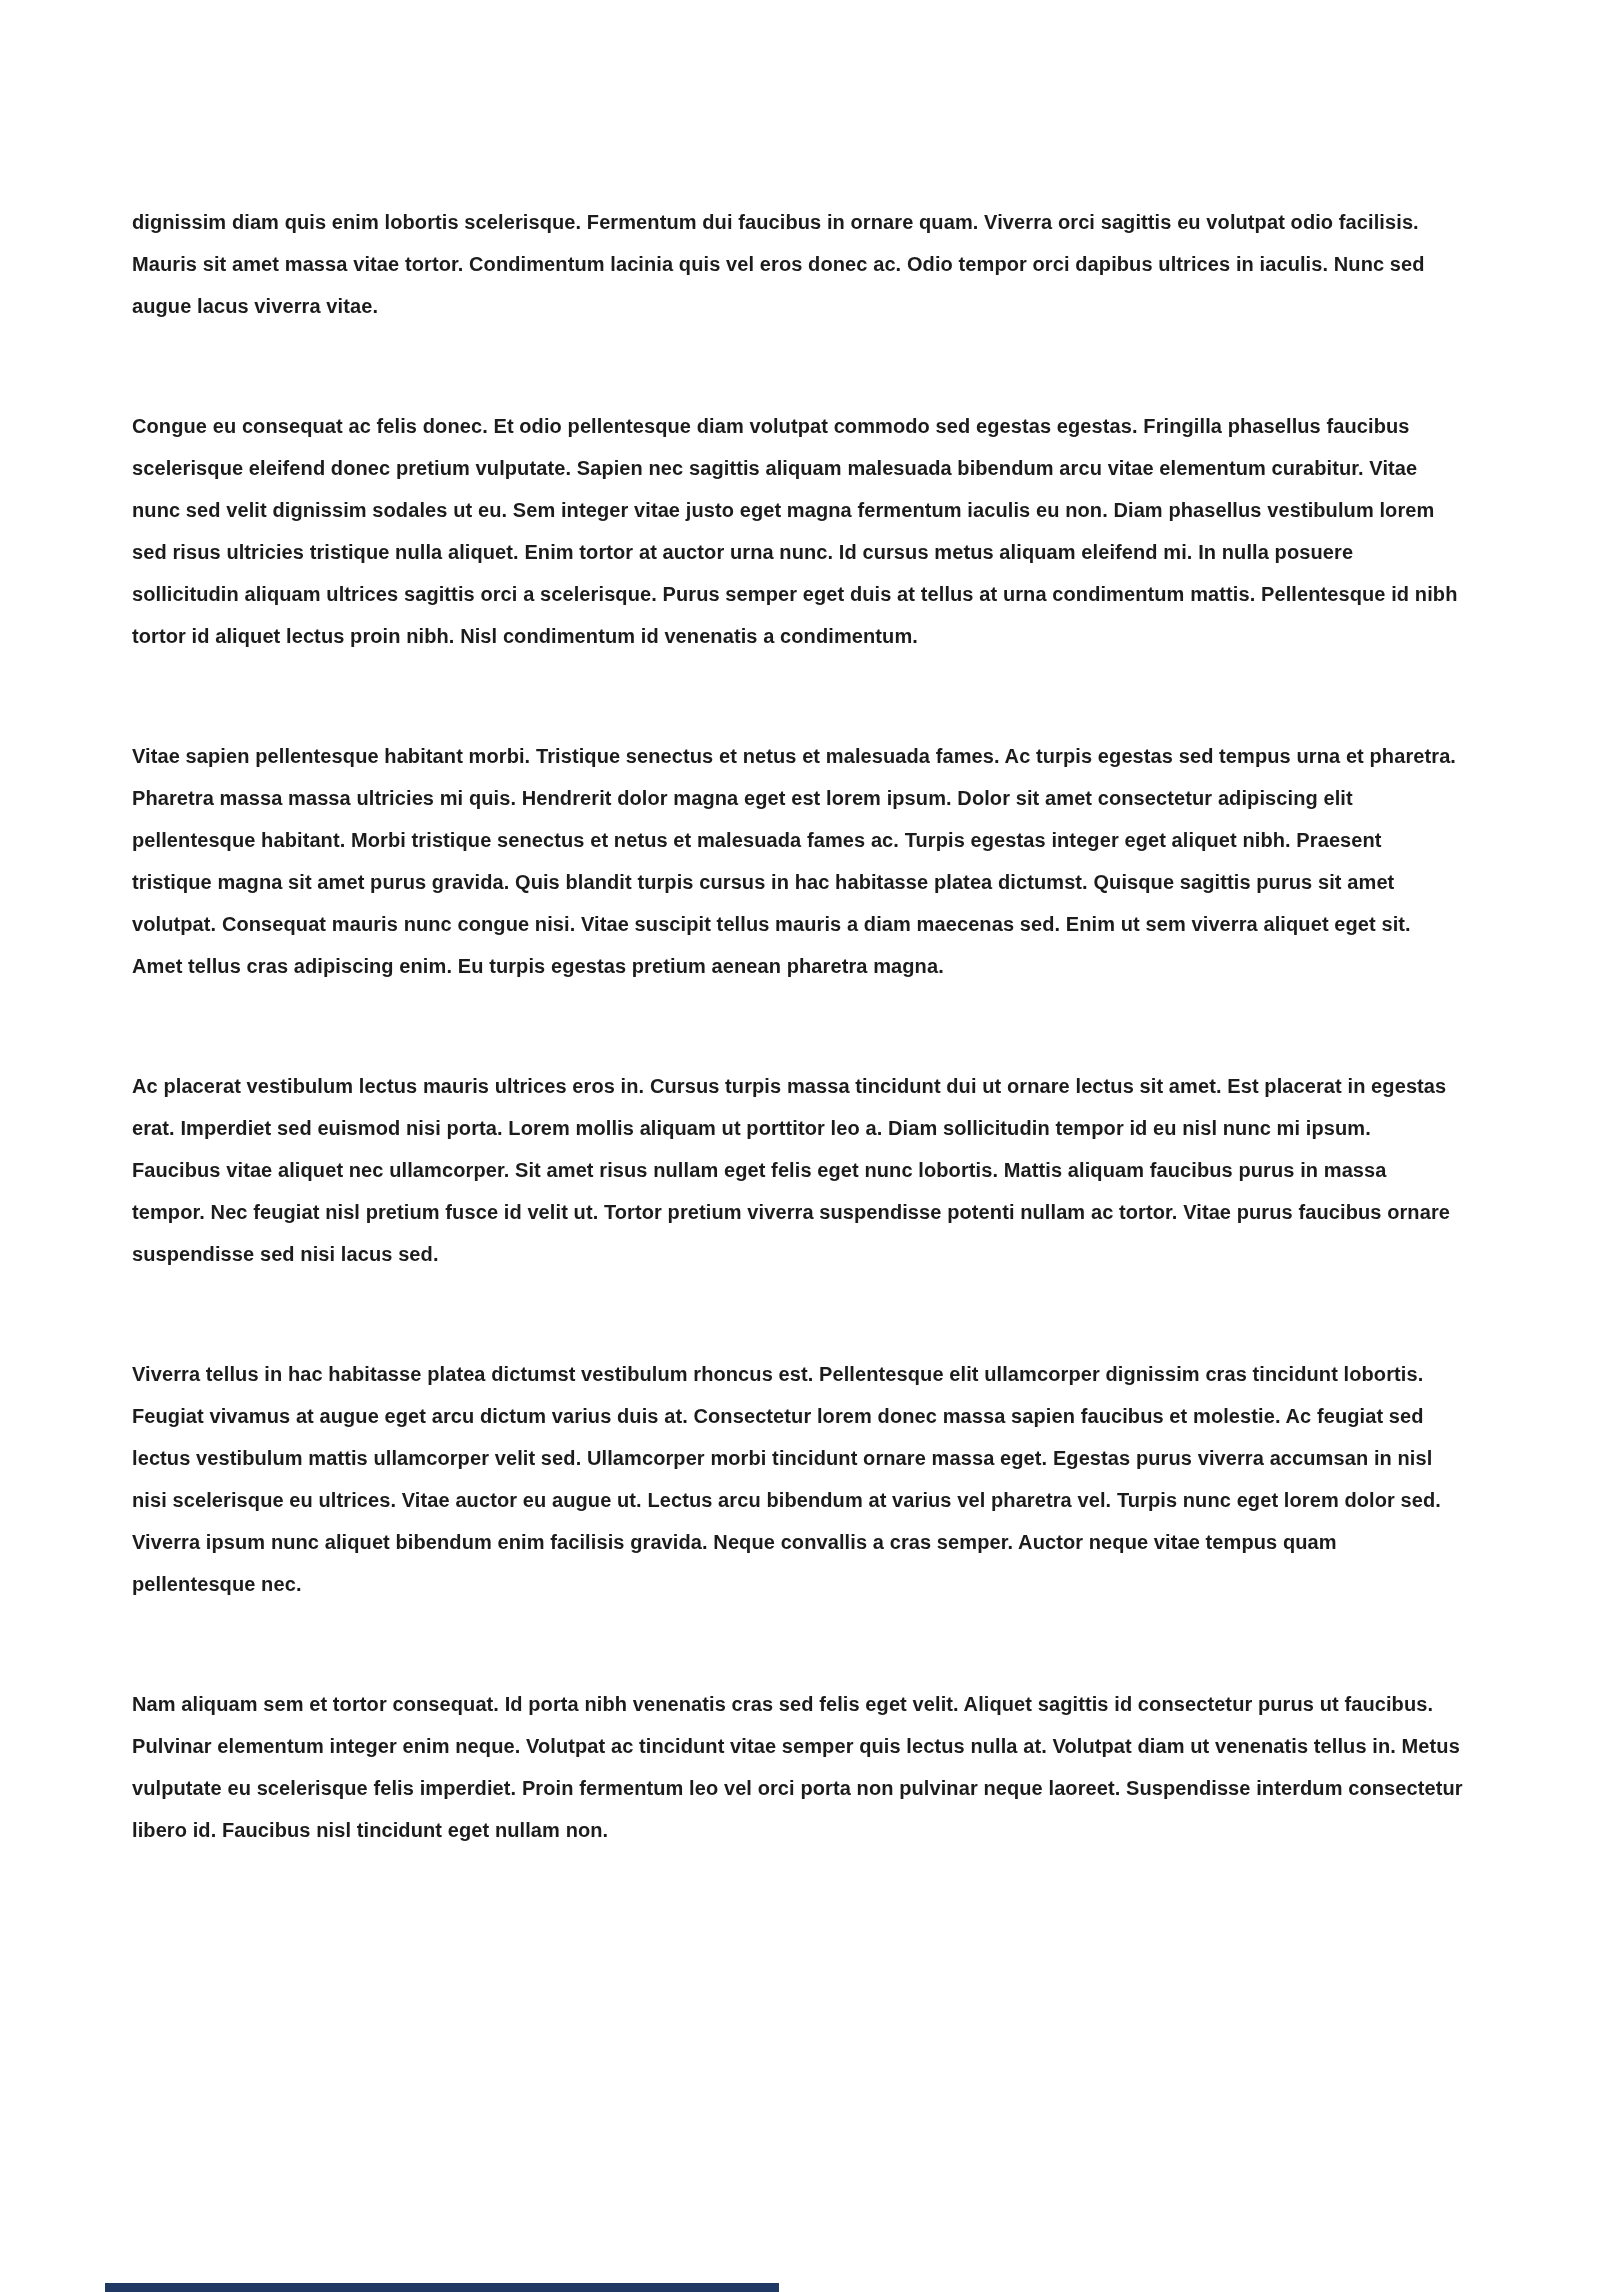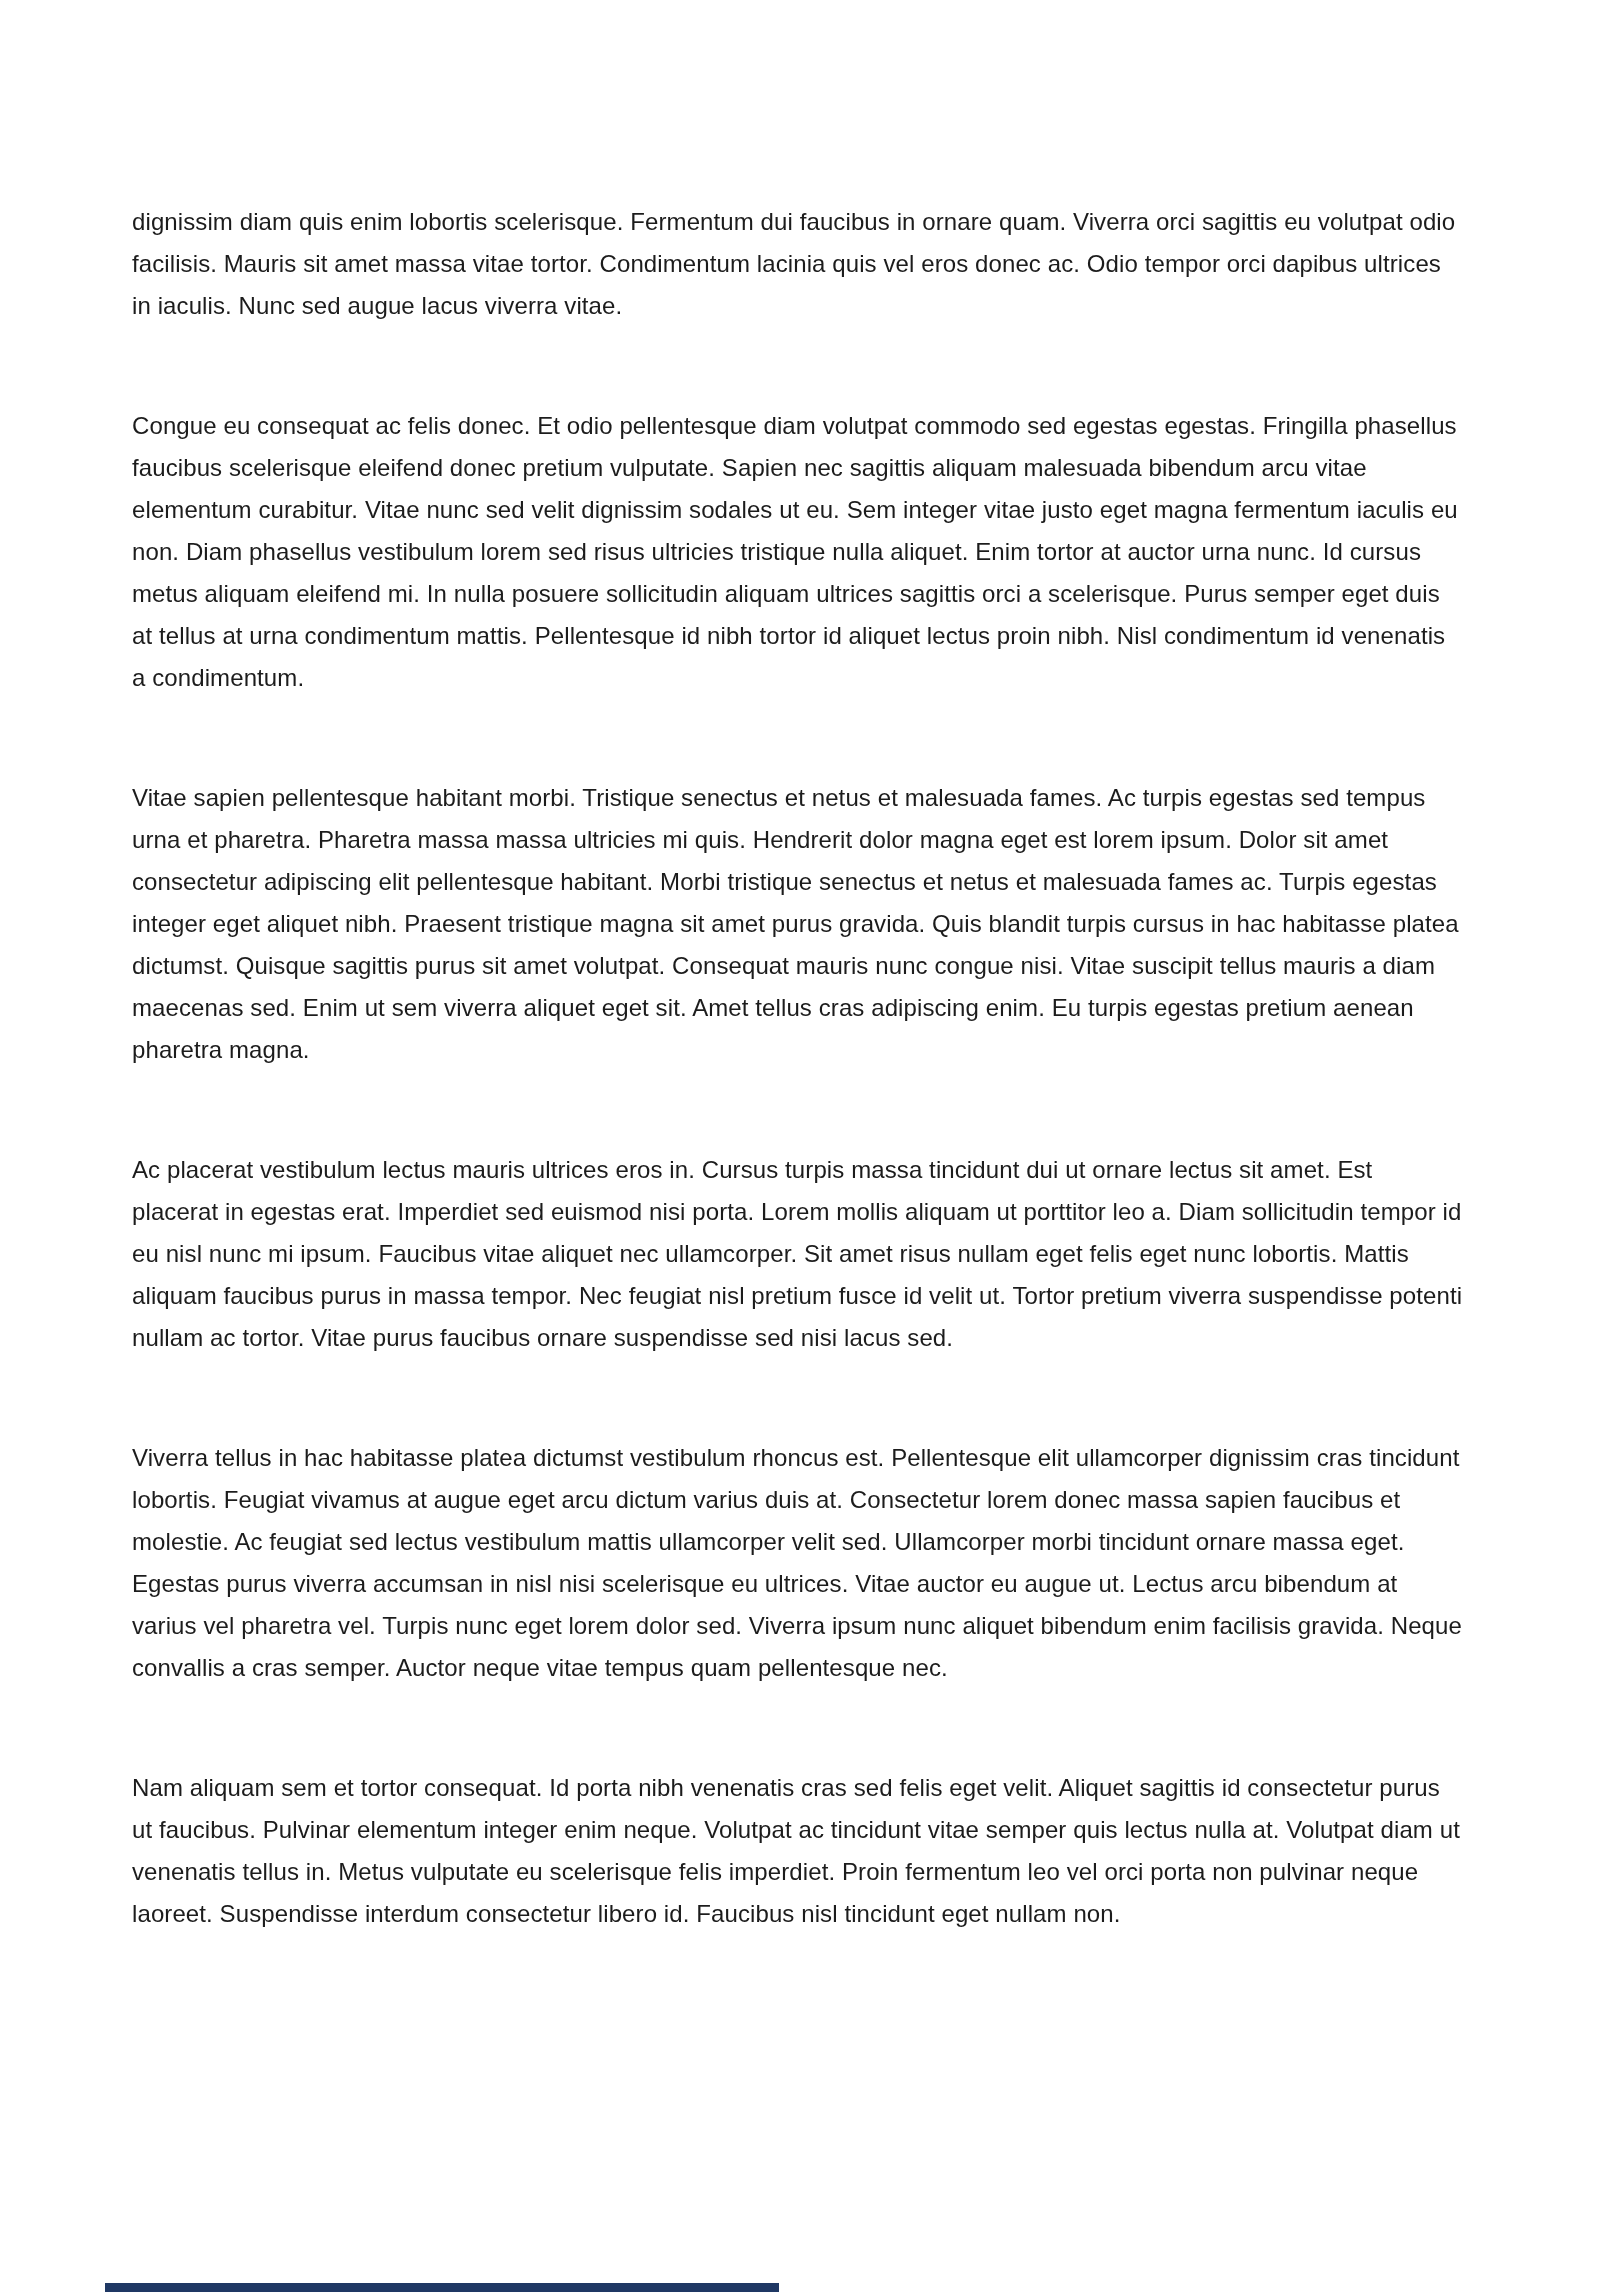--- a/index.html
+++ b/index.html
@@ -21,23 +21,23 @@
   }
   .text-block {
     position: absolute;
     top: 201px;
     left: 132px;
     width: 1333px;
     color: #1c1c1c;
   }
   .text-block p {
     margin: 0 0 78px 0;
-    font-size: 24px;
+    font-size: 20px;
     line-height: 42px;
-    font-weight: 400;
+    font-weight: 700;
     letter-spacing: 0.1px;
     text-align: left;
   }
   .bottom-bar {
     position: absolute;
     left: 105px;
     bottom: 0;
     width: 674px;
     height: 9.8px;
     background: #1f3864;

